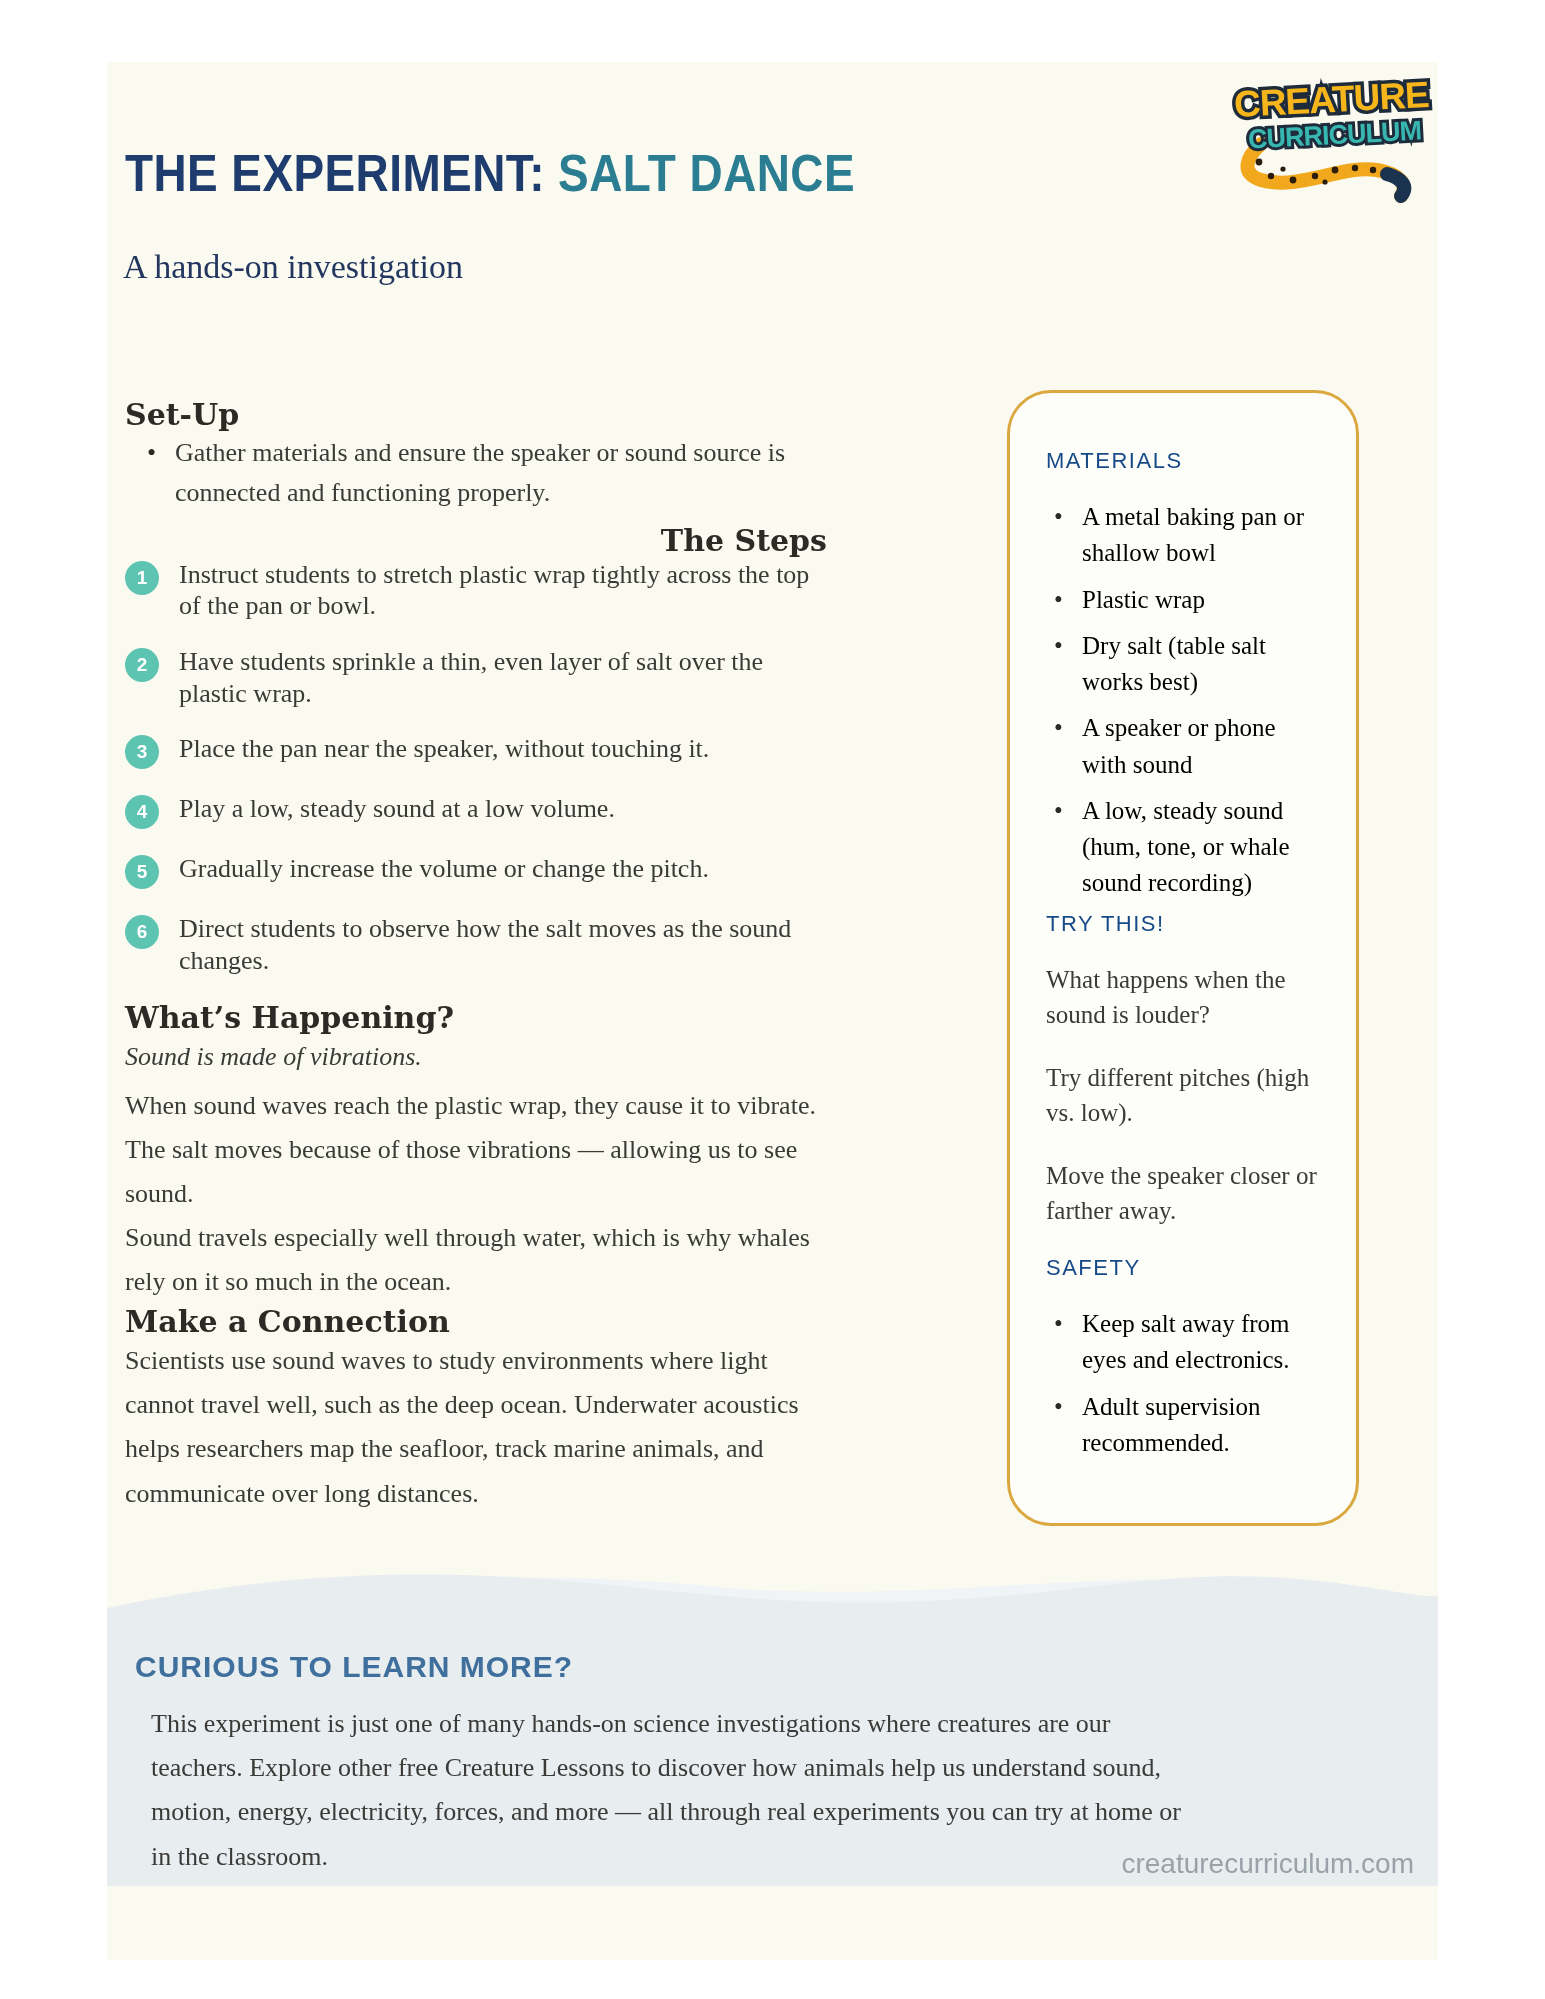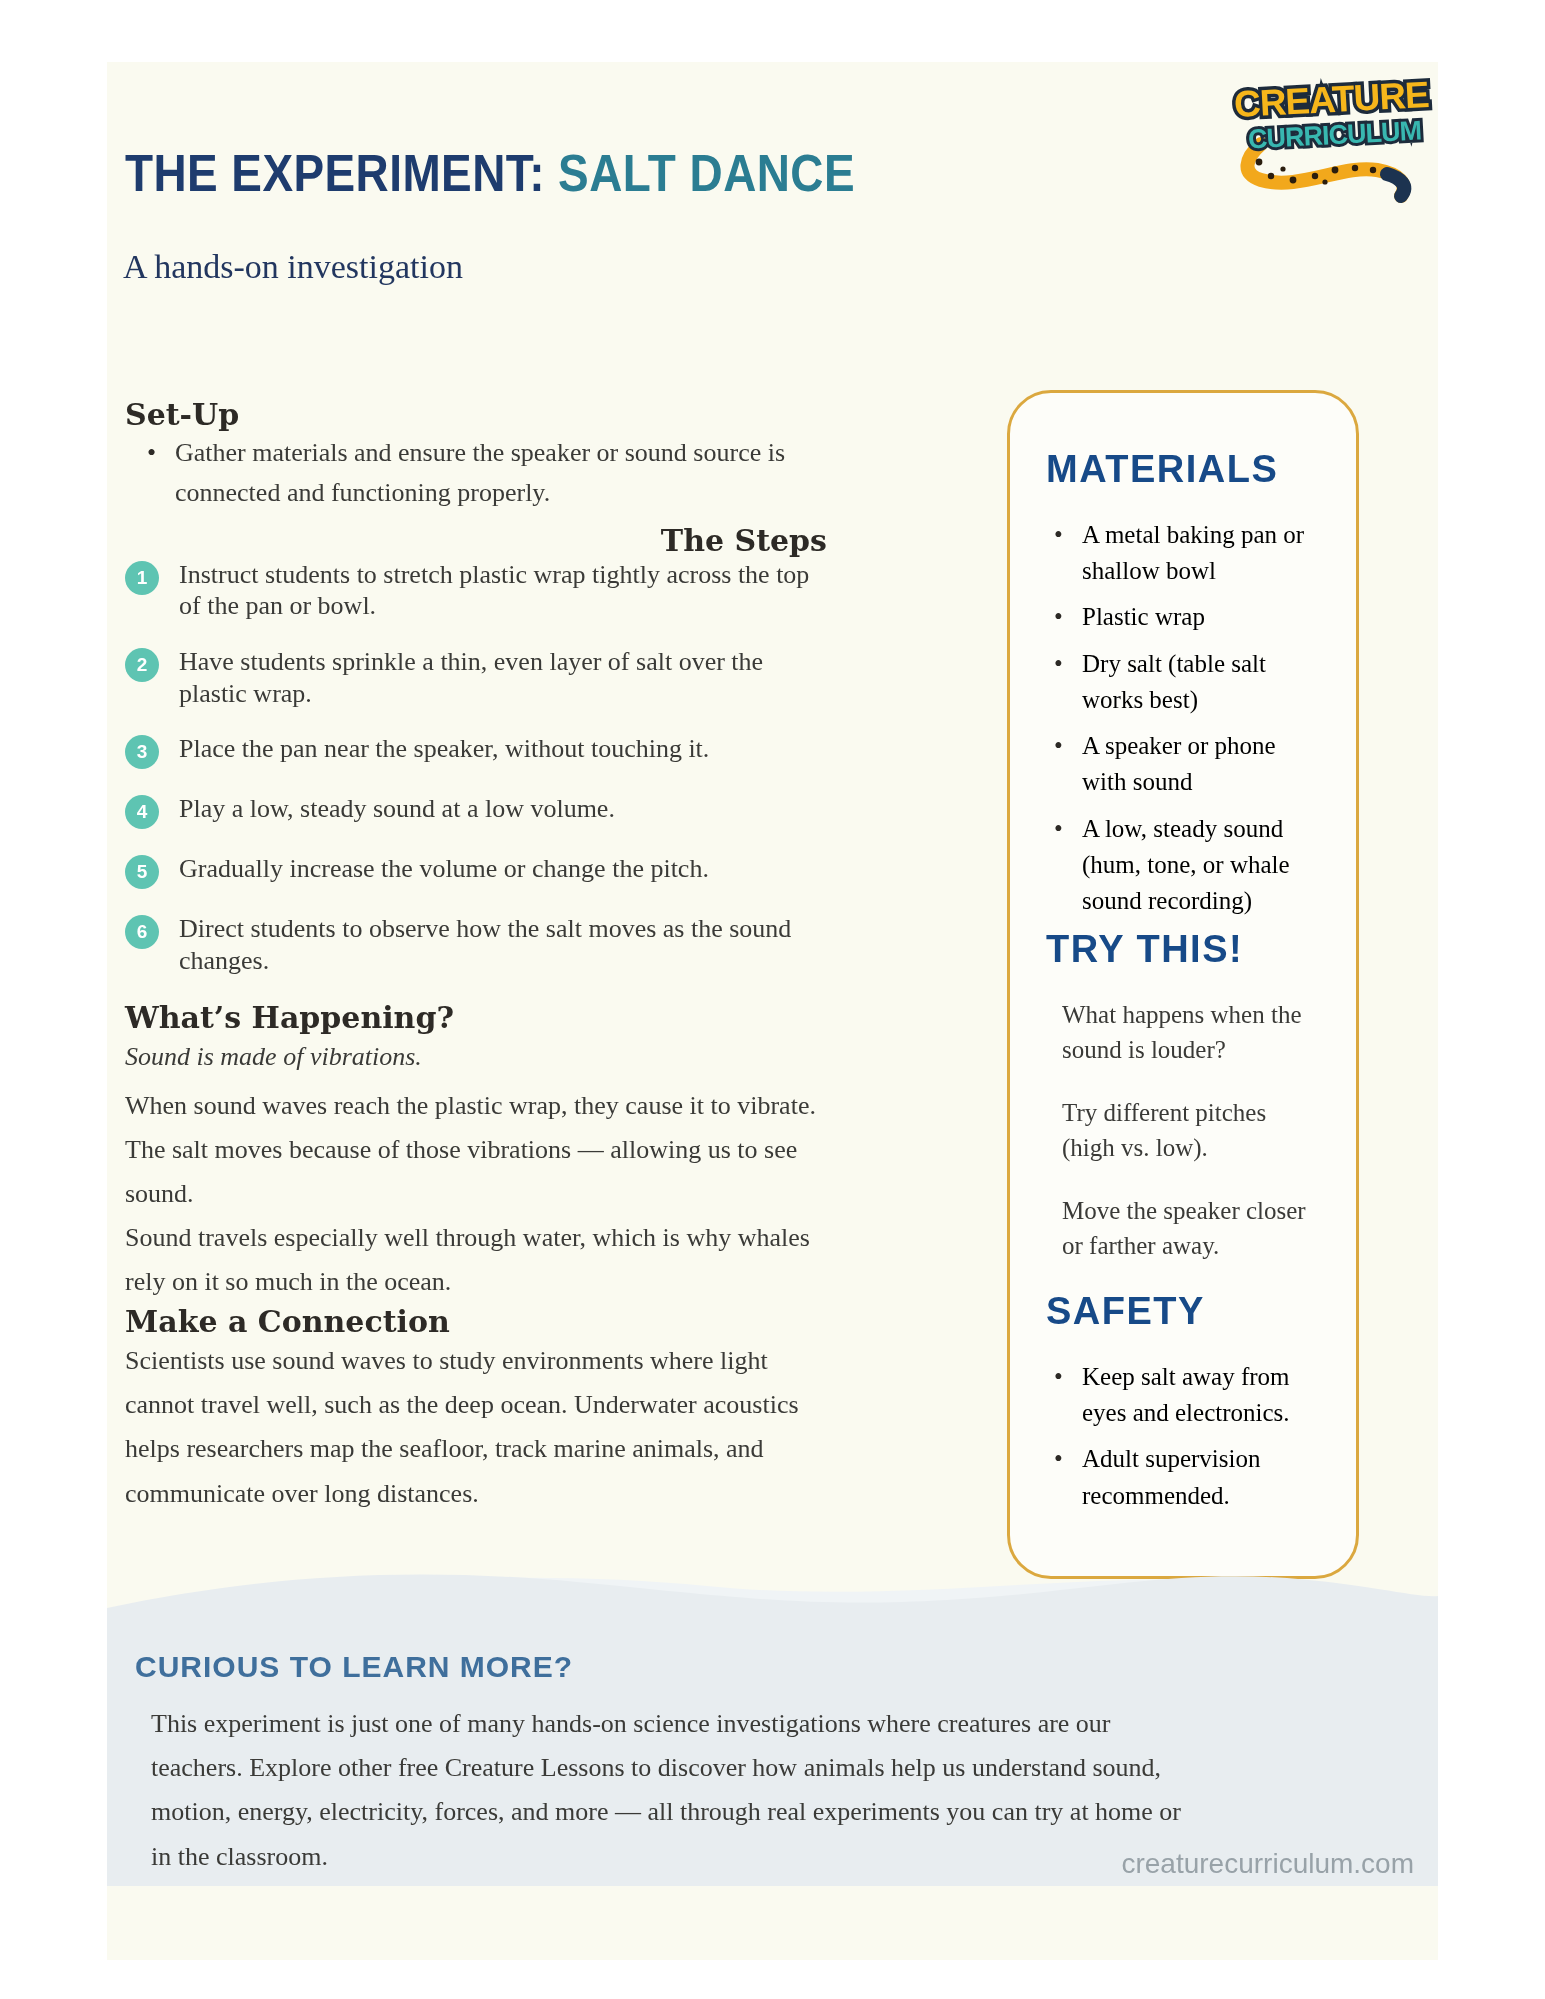--- a/index.html
+++ b/index.html
@@ -23,25 +23,25 @@
   .step{display:flex;gap:20px;margin-bottom:24px;}
   .badge{flex:0 0 auto;width:34px;height:34px;border-radius:50%;background:#5ec4b2;color:#ffffff;font-family:"Liberation Sans",sans-serif;font-weight:700;font-size:19px;line-height:34px;text-align:center;margin-top:2px;}
   .step-text{font-size:26px;line-height:1.22;}
   .wh-h{margin-top:50px;margin-bottom:4px;}
   .lead-italic{font-style:italic;margin:0 0 4px 0;}
   .body-p{margin:0;}
   .mc-h{margin-top:44px;margin-bottom:6px;}
 
   
   .sidebar{position:absolute;left:900px;top:328px;width:352px;box-sizing:border-box;background:#fdfdf9;border:3px solid #dba83f;border-radius:44px;padding:56px 36px 52px 36px;}
-  h2.side{font-family:"Liberation Sans",sans-serif;font-weight:700;font-size:38px;line-height:1.1;letter-spacing:1.5px;color:#174a88;margin:0 0 26px 0;}
+  h2.side{font-family:"Liberation Sans",sans-serif;font-weight:400;font-size:22px;line-height:1.1;letter-spacing:1.5px;color:#174a88;margin:0 0 26px 0;}
   .sidebar ul.dotlist li{padding-left:36px;font-size:25px;line-height:1.45;margin-bottom:10px;}
   .sidebar ul.dotlist li::before{left:8px;}
   .side-gap{margin-top:62px;}
-  .try-p{font-size:25px;line-height:1.4;color:#3a3a37;margin:0 0 28px 16px;}
+  .try-p{font-size:25px;line-height:1.4;color:#3a3a37;margin:0 0 28px 0;}
 
   
   .footer-wave{position:absolute;left:0;top:1492px;width:1331px;height:70px;}
   .footer-band{position:absolute;left:0;top:1560px;width:1331px;height:264px;box-sizing:border-box;background:#e8edf0;padding:28px 22px 0 28px;}
   .footer-h{font-family:"Liberation Sans",sans-serif;font-weight:800;font-size:30px;letter-spacing:1px;color:#3f6f9c;margin:0 0 18px 0;}
   .footer-p{font-size:26px;line-height:1.7;color:#3a3a37;max-width:1055px;margin:16px;}
   .site{position:absolute;right:24px;bottom:6px;font-family:"Liberation Sans",sans-serif;font-size:28px;color:#98a2a8;}
 </style>
 </head>
 <body>

